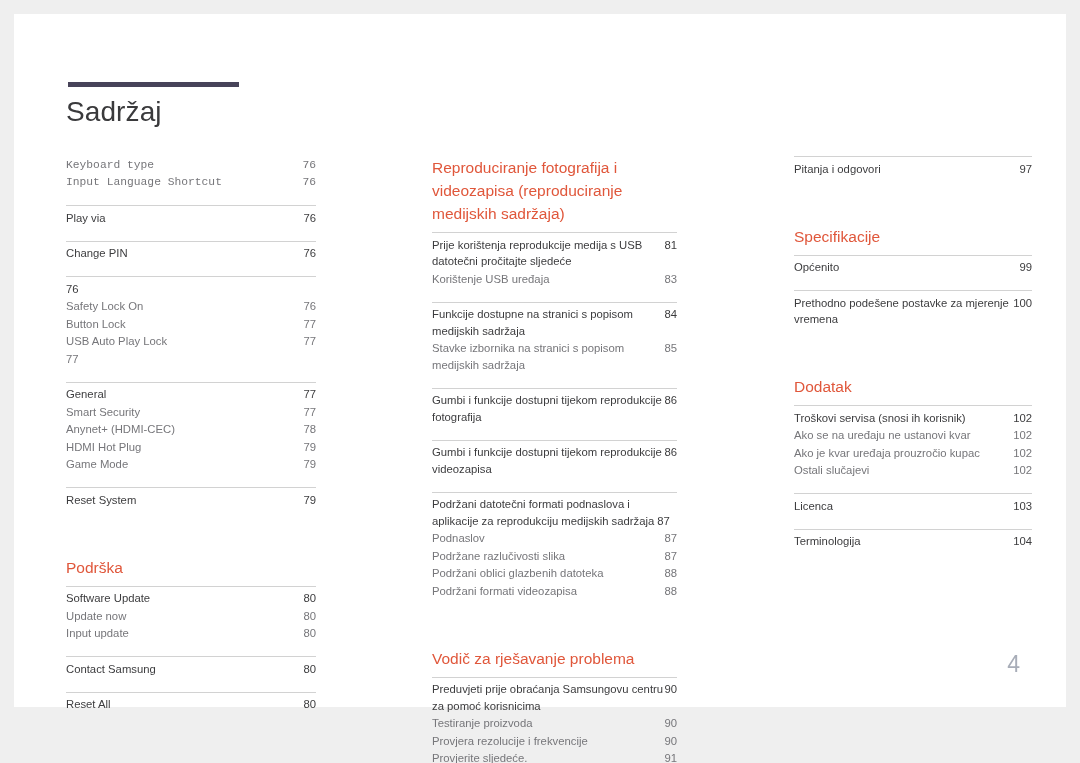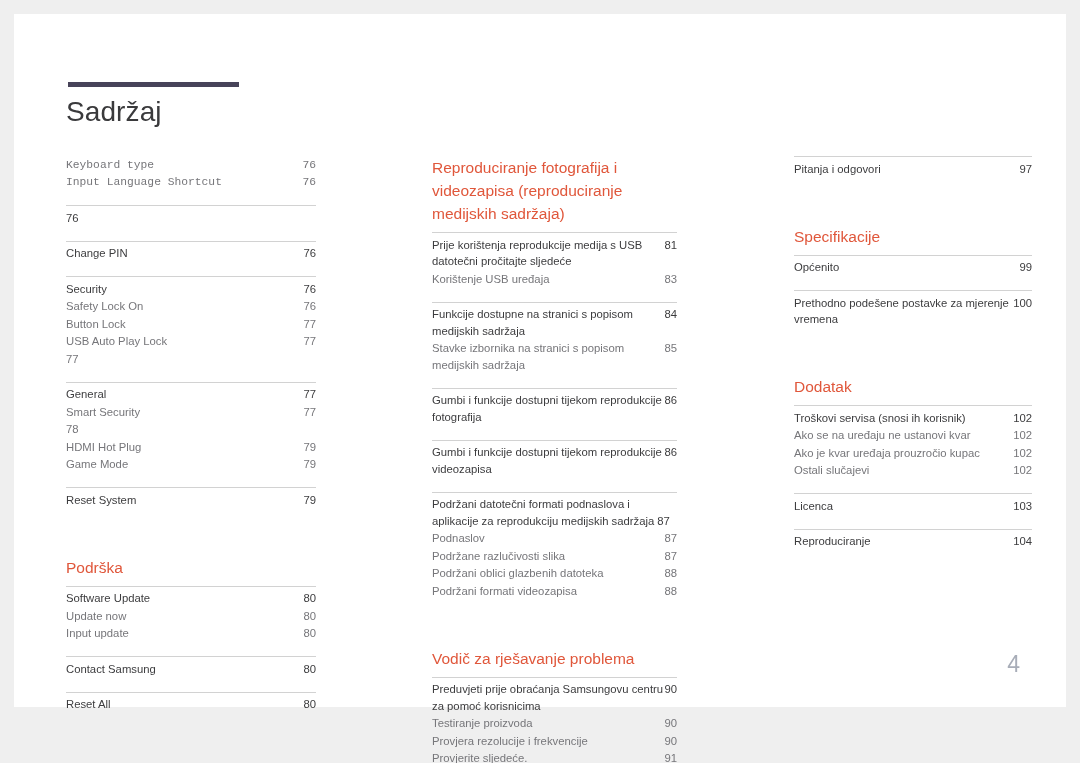--- a/index.html
+++ b/index.html
@@ -147,34 +147,34 @@
             <span class="pnum">76</span>
           </div>
           <div class="entry lvl2">
             <span class="label">Input Language Shortcut</span>
             <span class="pnum">76</span>
           </div>
         </div>
         <div class="group-gap"></div>
         <div class="group">
           <div class="entry lvl1">
+            <span class="label">Play via</span>
             <span class="pnum">76</span>
           </div>
         </div>
         <div class="group-gap"></div>
         <div class="group">
           <div class="entry lvl1">
             <span class="label">Change PIN</span>
             <span class="pnum">76</span>
           </div>
         </div>
         <div class="group-gap"></div>
         <div class="group">
           <div class="entry lvl1">
-            <span class="label">Security</span>
             <span class="pnum">76</span>
           </div>
           <div class="entry lvl2">
             <span class="label">Safety Lock On</span>
             <span class="pnum">76</span>
           </div>
           <div class="entry lvl2">
             <span class="label">Button Lock</span>
             <span class="pnum">77</span>
           </div>
@@ -190,20 +190,21 @@
         <div class="group">
           <div class="entry lvl1">
             <span class="label">General</span>
             <span class="pnum">77</span>
           </div>
           <div class="entry lvl2">
             <span class="label">Smart Security</span>
             <span class="pnum">77</span>
           </div>
           <div class="entry lvl2">
+            <span class="label">Anynet+ (HDMI-CEC)</span>
             <span class="pnum">78</span>
           </div>
           <div class="entry lvl2">
             <span class="label">HDMI Hot Plug</span>
             <span class="pnum">79</span>
           </div>
           <div class="entry lvl2">
             <span class="label">Game Mode</span>
             <span class="pnum">79</span>
           </div>
@@ -344,21 +345,21 @@
         <div class="group-gap"></div>
         <div class="group">
           <div class="entry lvl1">
             <span class="label">Licenca</span>
             <span class="pnum">103</span>
           </div>
         </div>
         <div class="group-gap"></div>
         <div class="group">
           <div class="entry lvl1">
-            <span class="label">Reproduciranje</span>
+            <span class="label">Terminologija</span>
             <span class="pnum">104</span>
           </div>
         </div>
       </div>
   </div>
 
   <div class="page-number">4</div>
 
 </div>
 

